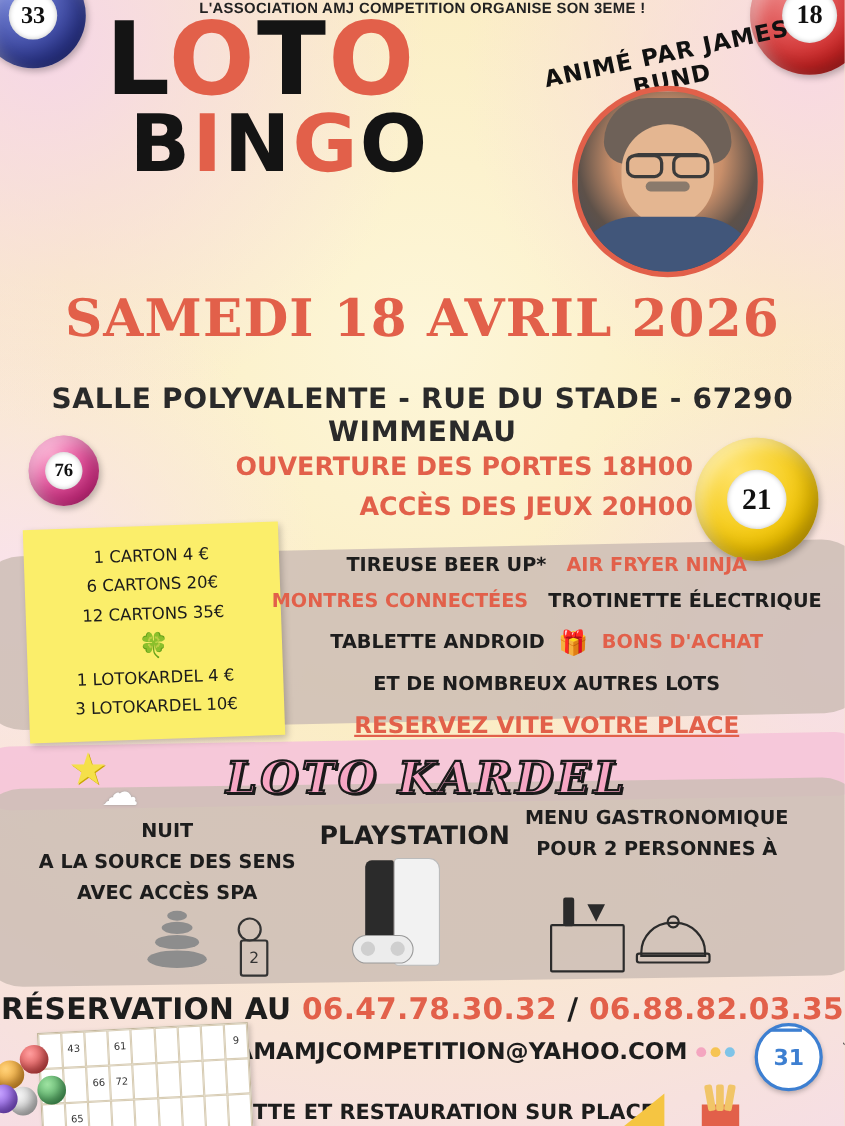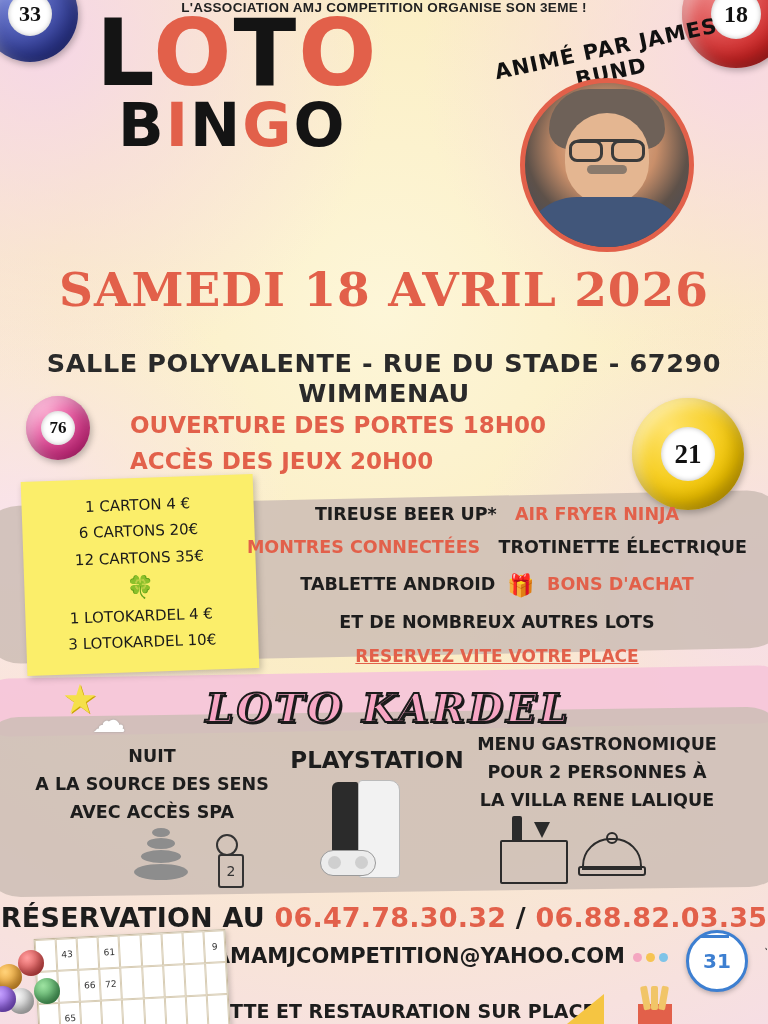--- a/index.html
+++ b/index.html
@@ -123,21 +123,21 @@
     width: 430px;
   }
   .loto, .bingo {
     font-family: "DejaVu Sans", sans-serif;
     font-weight: bold;
     line-height: .88;
     margin: 0;
     letter-spacing: 2px;
   }
   .loto { font-size: 92px; }
-  .bingo { font-size: 60px; margin-left: 22px; margin-top: 4px;}
+  .bingo { font-size: 72px; margin-left: 22px; margin-top: 4px;}
   .c-dark { color: #141414; }
   .c-or   { color: #e2604a; }
 
   .animepar {
     position: absolute;
     top: 36px;
     left: 480px;
     width: 270px;
     height: 110px;
     font-family: "DejaVu Sans", sans-serif;
@@ -191,21 +191,21 @@
     color: #2a2a2a;
     letter-spacing: .6px;
   }
 
   
   .hours {
     position: absolute;
     top: 408px;
     left: 130px;
     width: 500px;
-    text-align: left;
+    text-align: right;
     color: #e2604a;
     font-family: "DejaVu Sans", sans-serif;
     font-weight: bold;
     font-size: 23px;
     line-height: 1.55;
   }
 
   
   .note {
     position: absolute;
@@ -236,21 +236,21 @@
     font-size: 17.5px;
     line-height: 1.9;
     color: #1d1d1d;
   }
   .prizes .red { color: #e2604a; }
   .prizes .line { display: block; }
   .gift { font-size: 22px; vertical-align: -3px; }
   .reserve {
     color: #e2604a;
     text-decoration: underline;
-    font-size: 17px;
+    font-size: 21px;
   }
 
   
   .kardel-title {
     position: absolute;
     left: 178px;
     top: 684px;
     width: 420px;
     text-align: center;
     font-family: "DejaVu Serif", serif;
@@ -543,21 +543,20 @@
 
   <div class="kcol" id="kcol1">
     <div>NUIT</div>
     <div>A LA SOURCE DES SENS</div>
     <div>AVEC ACCÈS SPA</div>
   </div>
   <div class="kcol" id="kcol2">PLAYSTATION 5</div>
   <div class="kcol" id="kcol3">
     <div>MENU GASTRONOMIQUE</div>
     <div>POUR 2 PERSONNES À</div>
-    <div>LA VILLA RENE LALIQUE</div>
   </div>
 
   <div class="ps5">
     <div class="left"></div>
     <div class="right"></div>
     <div class="pad">
         <div class="body"></div>
       </div>
   </div>
 

